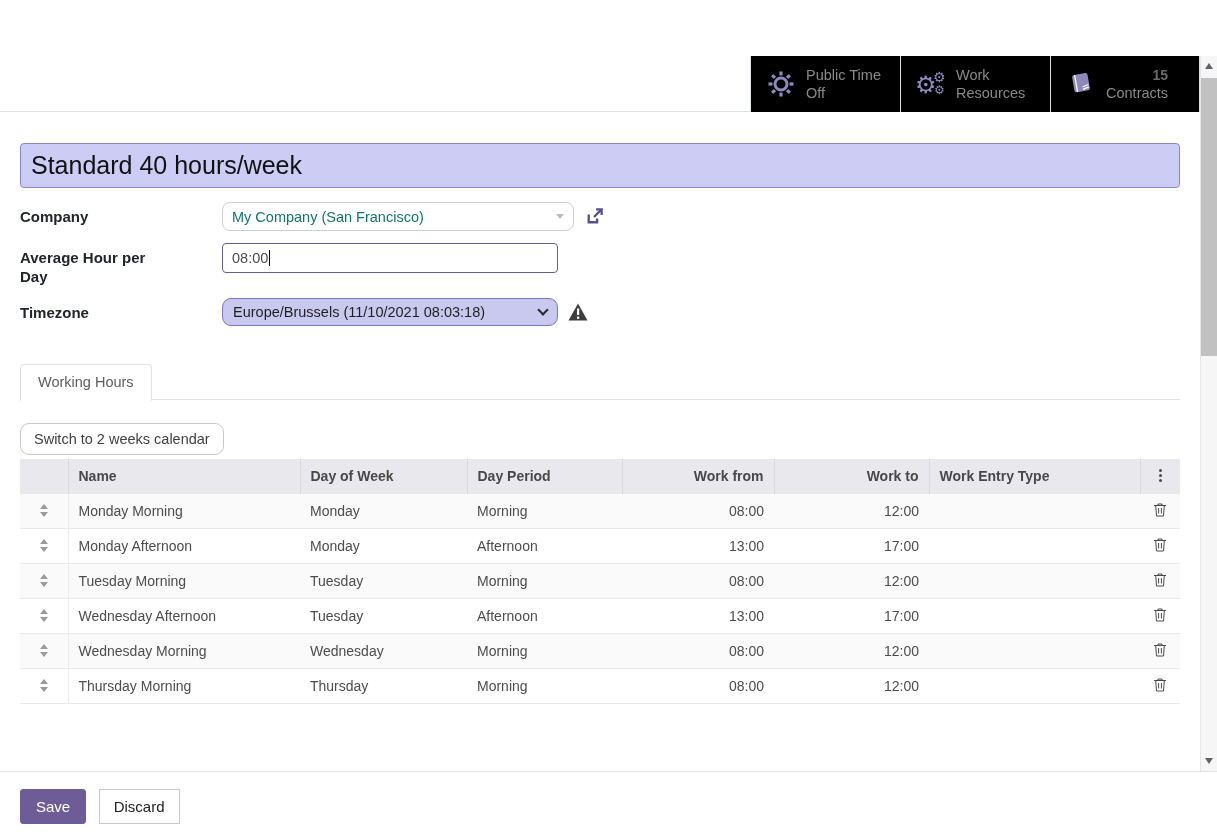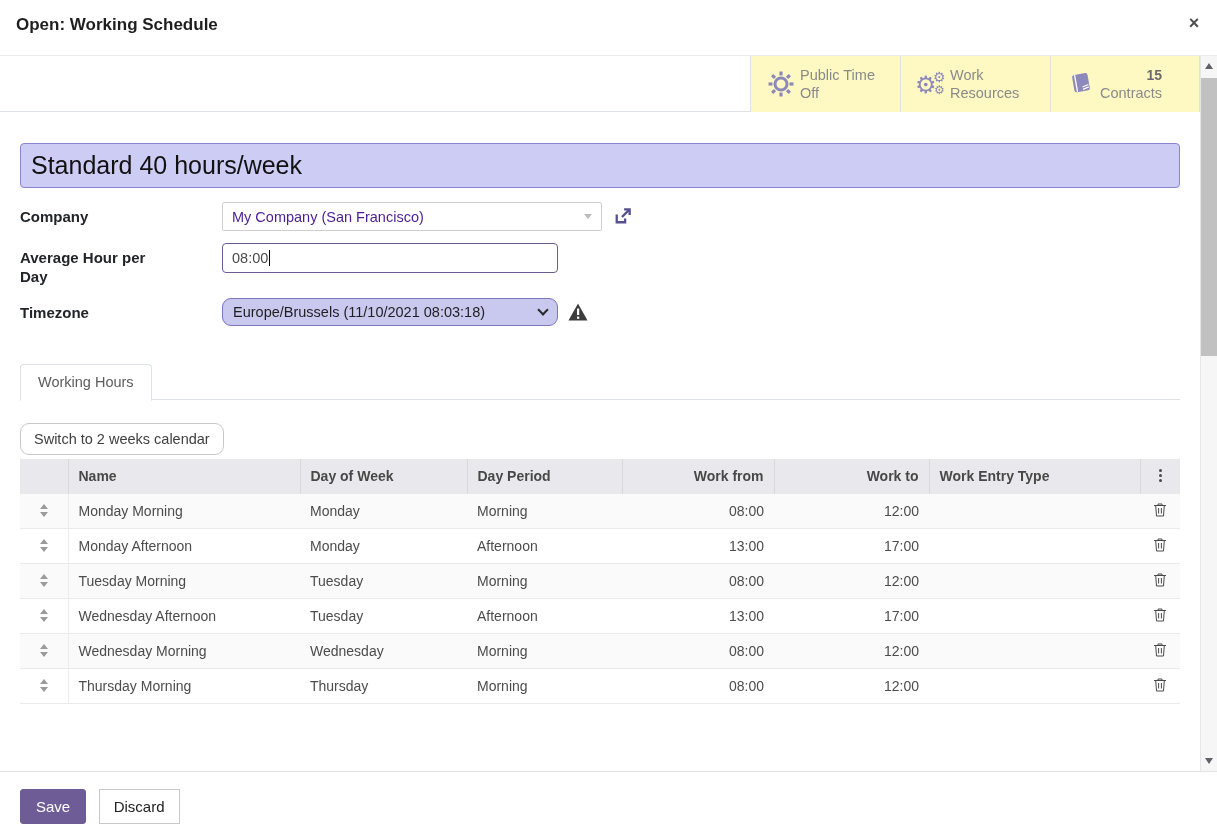--- a/index.html
+++ b/index.html
@@ -29,22 +29,22 @@
   }
 
   
   .statbar {
     position:absolute; top:56px; left:0; right:17px; height:56px;
     border-bottom:1px solid #dee2e6; background:#fff;
   }
   .stat-group { position:absolute; right:0; top:0; height:56px; display:flex; }
   .stat-btn {
     width:150px; height:56px; border-left:1px solid #dee2e6;
-    display:flex; align-items:center; gap:3px; padding:0 10px 0 14px; cursor:pointer;
-    background:#fef9c3;
+    display:flex; align-items:center; gap:9px; padding:0 10px 0 14px; cursor:pointer;
+    background:#000000;
   }
   .stat-btn:last-child { border-right:1px solid #dee2e6; }
   .stat-icon-box { width:32px; height:30px; position:relative; flex:none; display:flex; align-items:center; justify-content:center; }
   .stat-text { display:flex; flex-direction:column; font-size:14.5px; line-height:18px; color:#8a8a8a; }
   .stat-btn.contracts .line1 { font-weight:bold; color:#6b6b6b; font-size:14px;text-align:right; }
   .gears { position:relative; width:32px; height:30px; }
   .g { position:absolute; color:#8d89bb; line-height:1; }
   .g1 { font-size:24px; left:0;  top:4px; }
   .g2 { font-size:14px; left:18px; top:1px; }
   .g3 { font-size:12px; left:19px; top:15px; }
@@ -69,23 +69,23 @@
     font-family:"Liberation Sans", sans-serif;
     font-size:25px; color:#111; padding:0 10px; outline:none;
   }
 
   .fields { margin-top:14px; }
   .field-row { display:flex; margin-bottom:12px; align-items:flex-start; }
   .field-label { width:150px; flex:none; font-size:15px; font-weight:bold; color:#212529; line-height:19px; padding-top:5px; }
   .field-ctrl-wrap { margin-left:52px; display:flex; align-items:center; gap:10px; }
 
   .combo-input {
-    width:380px; height:29px; background:#fff;
-    border:1px solid #cfcfcf; border-radius:2px;
-    display:flex; align-items:center; padding:0 9px; font-size:14.5px; color:#4c1d95;
+    width:352px; height:29px; background:#fff;
+    border:1px solid #cfcfcf; border-radius:8px;
+    display:flex; align-items:center; padding:0 9px; font-size:14.5px; color:#0f766e;
     cursor:text;
   }
   .combo-input .grow { flex:1; overflow:hidden; white-space:nowrap; }
   .caret-down-gray { width:0; height:0; border-left:4px solid transparent; border-right:4px solid transparent; border-top:5px solid #bdbdbd; }
 
   .text-input-focused {
     width:336px; height:30px; background:#fff;
     border:1px solid #6b5b95; border-radius:4px;
     display:flex; align-items:center; padding:0 9px; font-size:14.5px; color:#4c4c4c; cursor:text;
   }
@@ -152,24 +152,20 @@
     background:#fff; color:#222; border:1px solid #c9c9c9; border-radius:0;
     font-family:"Liberation Sans", sans-serif;
     font-size:15px; padding:8px 14px; margin-left:8px; cursor:pointer;
   }
 </style>
 </head>
 <body>
 
 <div class="screen">
 
-  <div class="titlebar">
-    <div class="dialog-title">Open: Working Schedule</div>
-    <div class="close-btn">×</div>
-  </div>
 
   <div class="statbar">
     <div class="stat-group">
 
       <div class="stat-btn">
         <span class="stat-icon-box">
           <svg width="28" height="28" viewBox="0 0 28 28">
             <circle cx="14" cy="14" r="6" fill="none" stroke="#8d89bb" stroke-width="3"></circle>
             <g stroke="#8d89bb" stroke-width="3.2">
               <line x1="14" y1="1.5" x2="14" y2="5.5"></line>

